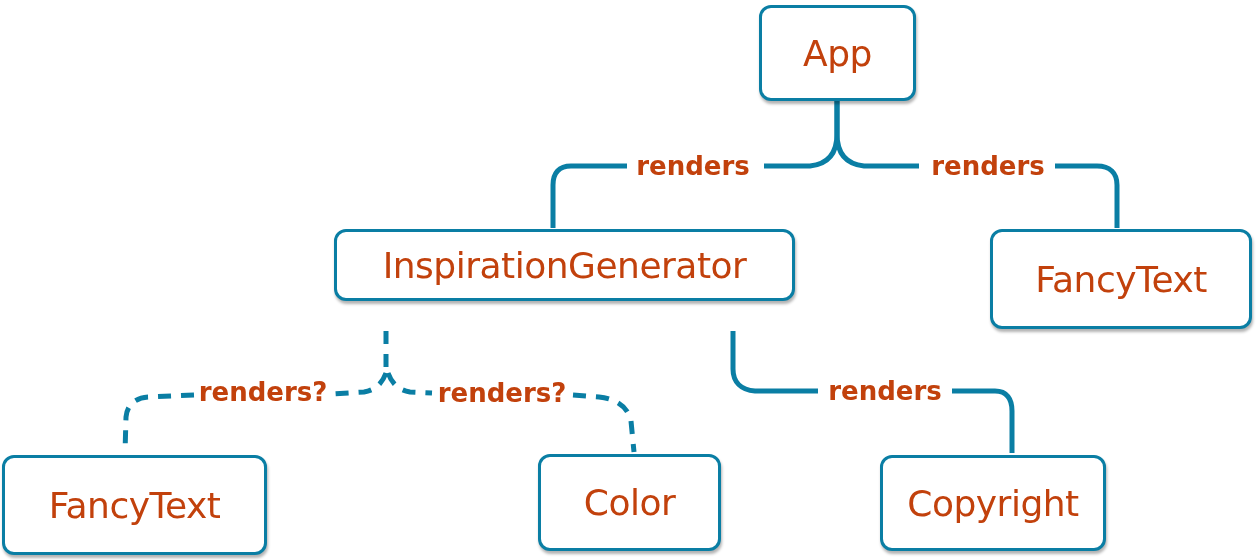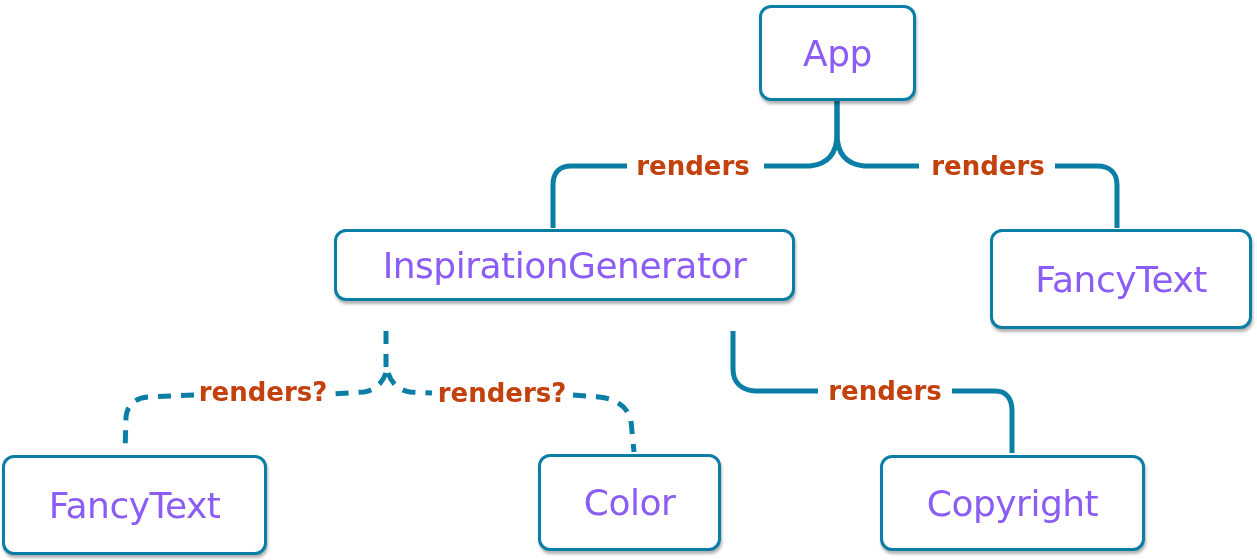--- a/index.html
+++ b/index.html
@@ -33,32 +33,32 @@
   .node {
     position: absolute;
     box-sizing: border-box;
     background: #ffffff;
     border: 3px solid #0a7ea4;
     border-radius: 12px;
     box-shadow: 1px 3px 3px rgba(0,0,0,0.30);
     display: flex;
     align-items: center;
     justify-content: center;
-    color: #8b5cf6;
+    color: #c2410c;
     font-size: 36px;
     font-weight: 500;
     letter-spacing: -0.5px;
     white-space: nowrap;
   }
   .node-app          { left: 759px;  top: 5px;   width: 157px; height: 96px;  }
   .node-insp         { left: 334px;  top: 229px; width: 461px; height: 72px; }
   .node-fancy-top    { left: 990px;  top: 229px; width: 262px; height: 100px; }
   .node-fancy-bottom { left: 2px;    top: 455px; width: 265px; height: 100px; }
   .node-color        { left: 538px;  top: 454px; width: 183px; height: 97px;  }
-  .node-copyright    { left: 880px;  top: 455px; width: 265px; height: 96px;  }
+  .node-copyright    { left: 880px;  top: 455px; width: 226px; height: 96px;  }
   .edge-label {
     position: absolute;
     transform: translate(-50%, -50%);
     color: #c2410c;
     font-size: 26px;
     font-weight: bold;
     white-space: nowrap;
     background: #ffffff;
     padding: 0 4px;
   }

